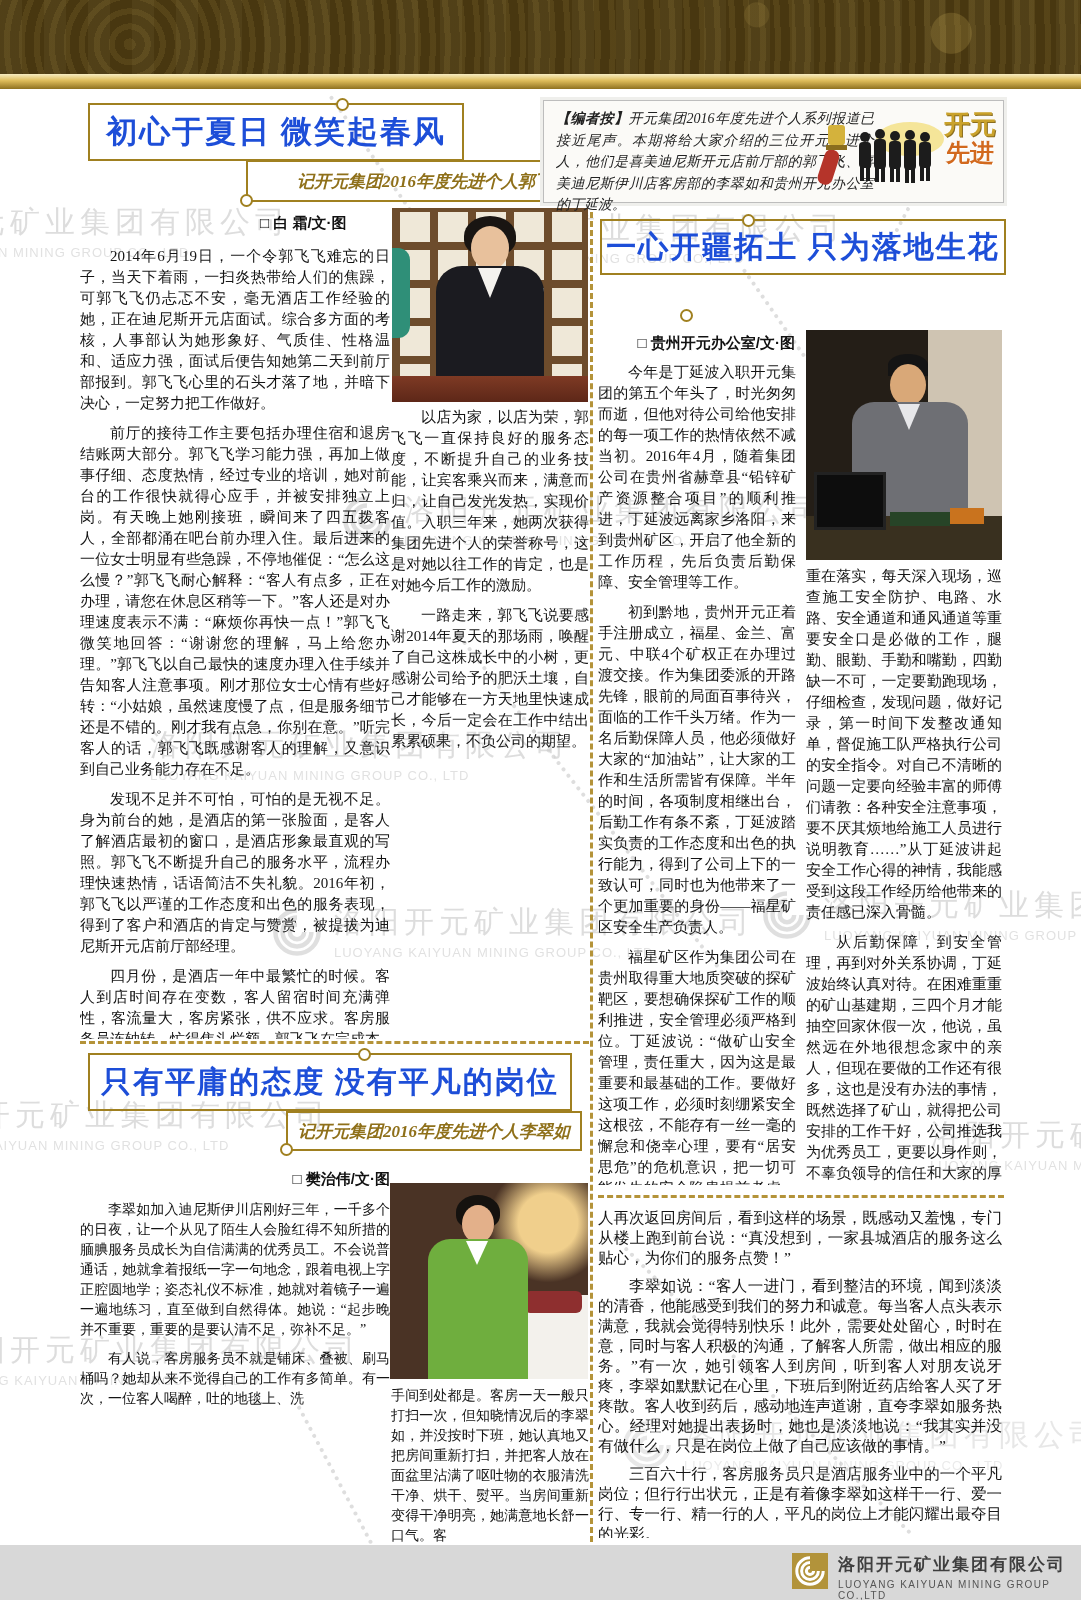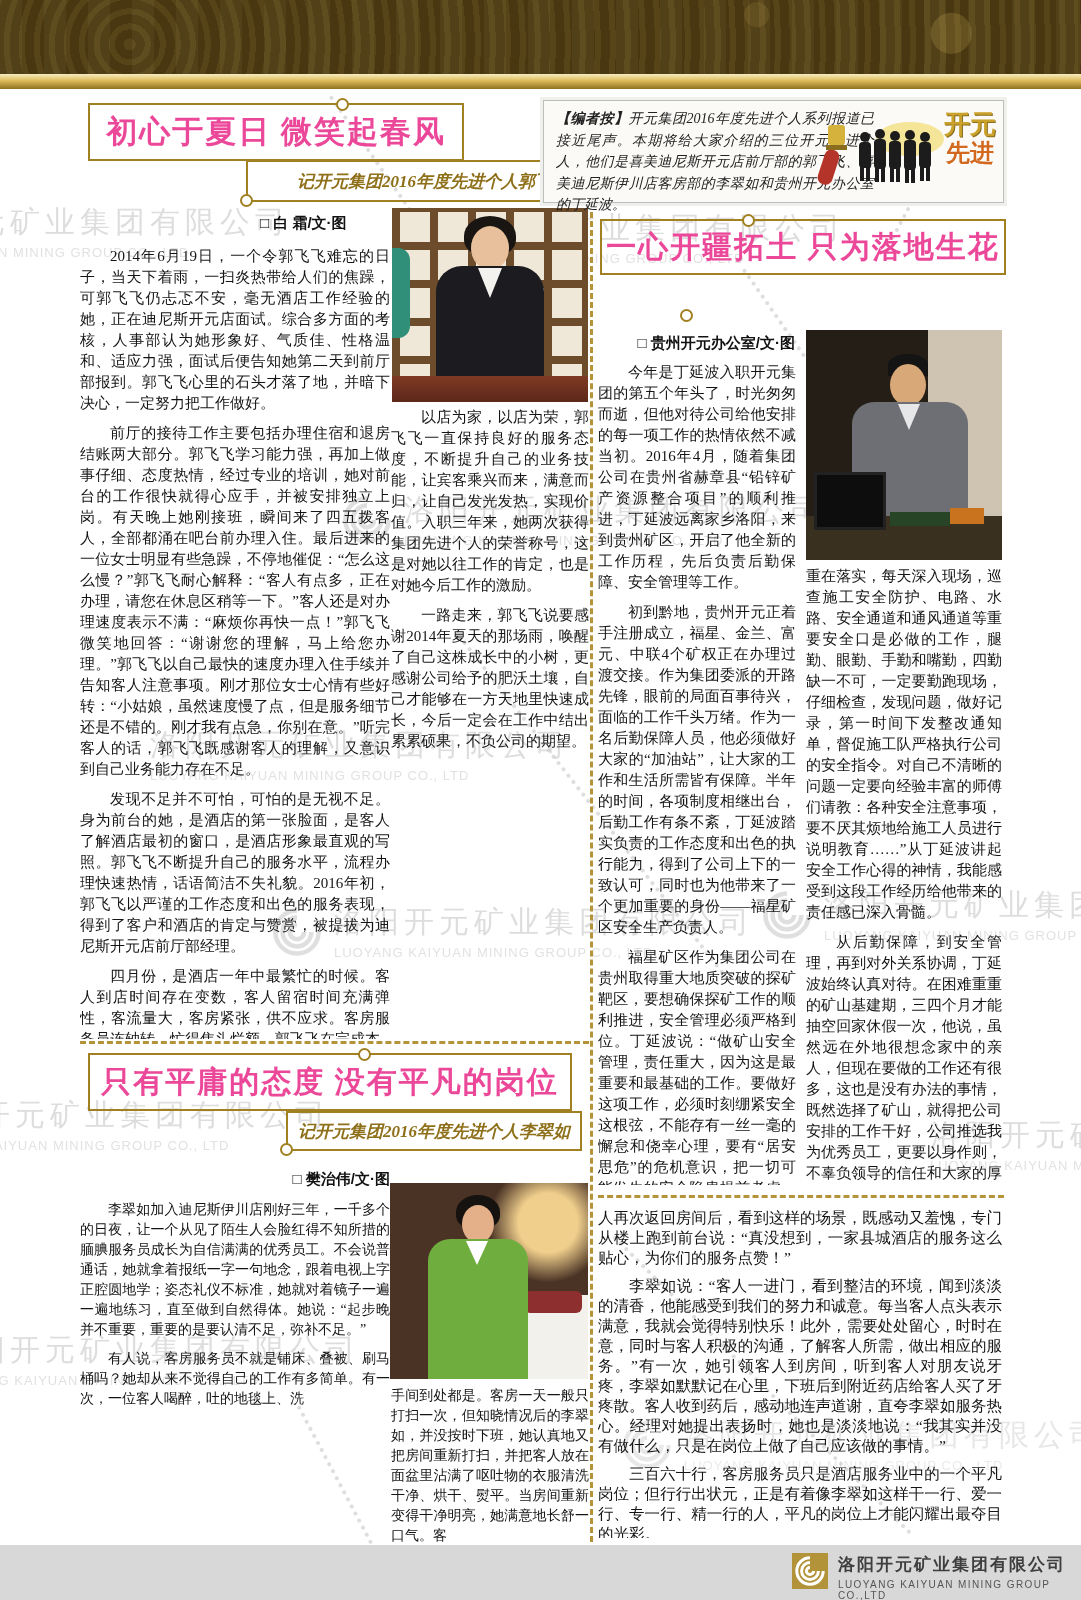--- a/index.html
+++ b/index.html
@@ -19,21 +19,21 @@
   .wm-cn{font-family:"Liberation Sans","DejaVu Sans",sans-serif;font-size:30px;letter-spacing:5px;color:#bdbdbd;white-space:nowrap;}
   .wm-en{font-family:"Liberation Sans","DejaVu Sans",sans-serif;font-size:13px;letter-spacing:1px;color:#c4c4c4;white-space:nowrap;}
   .wm svg{flex:0 0 auto;}
   .dots{position:absolute;border-top:4px dotted #cdcdcd;opacity:.65;z-index:1;transform-origin:left top;}
   .circ{position:absolute;width:9px;height:9px;border:2px solid #a08020;border-radius:50%;background:#fff;z-index:3;}
   .vdash{position:absolute;border-left:3px dashed #b49339;width:0;z-index:2;}
   .hdash{position:absolute;border-top:3px dashed #b49339;height:0;z-index:2;}
   
   .tbox{position:absolute;border:2px solid #a08020;z-index:3;background:transparent;}
   .title{width:100%;height:100%;display:flex;align-items:center;justify-content:center;
-         font-size:31px;font-weight:bold;color:#ec4899;letter-spacing:2px;white-space:nowrap;}
+         font-size:31px;font-weight:bold;color:#1d4ed8;letter-spacing:2px;white-space:nowrap;}
   .sub{width:100%;height:100%;display:flex;align-items:center;justify-content:center;
        font-size:17px;font-weight:bold;font-style:italic;color:#8f701a;white-space:nowrap;}
   .byline{position:absolute;font-family:"Liberation Sans","DejaVu Sans",sans-serif;
           font-size:15px;font-weight:bold;color:#111;z-index:3;}
   
   .btxt{position:absolute;font-size:15px;line-height:21px;text-align:justify;color:#141414;
         overflow:hidden;z-index:2;}
   .btxt p{margin:0 0 9px;text-indent:2em;}
   .btxt p.cont{text-indent:0;}
   .btxt.small{font-size:14px;line-height:20px;}

